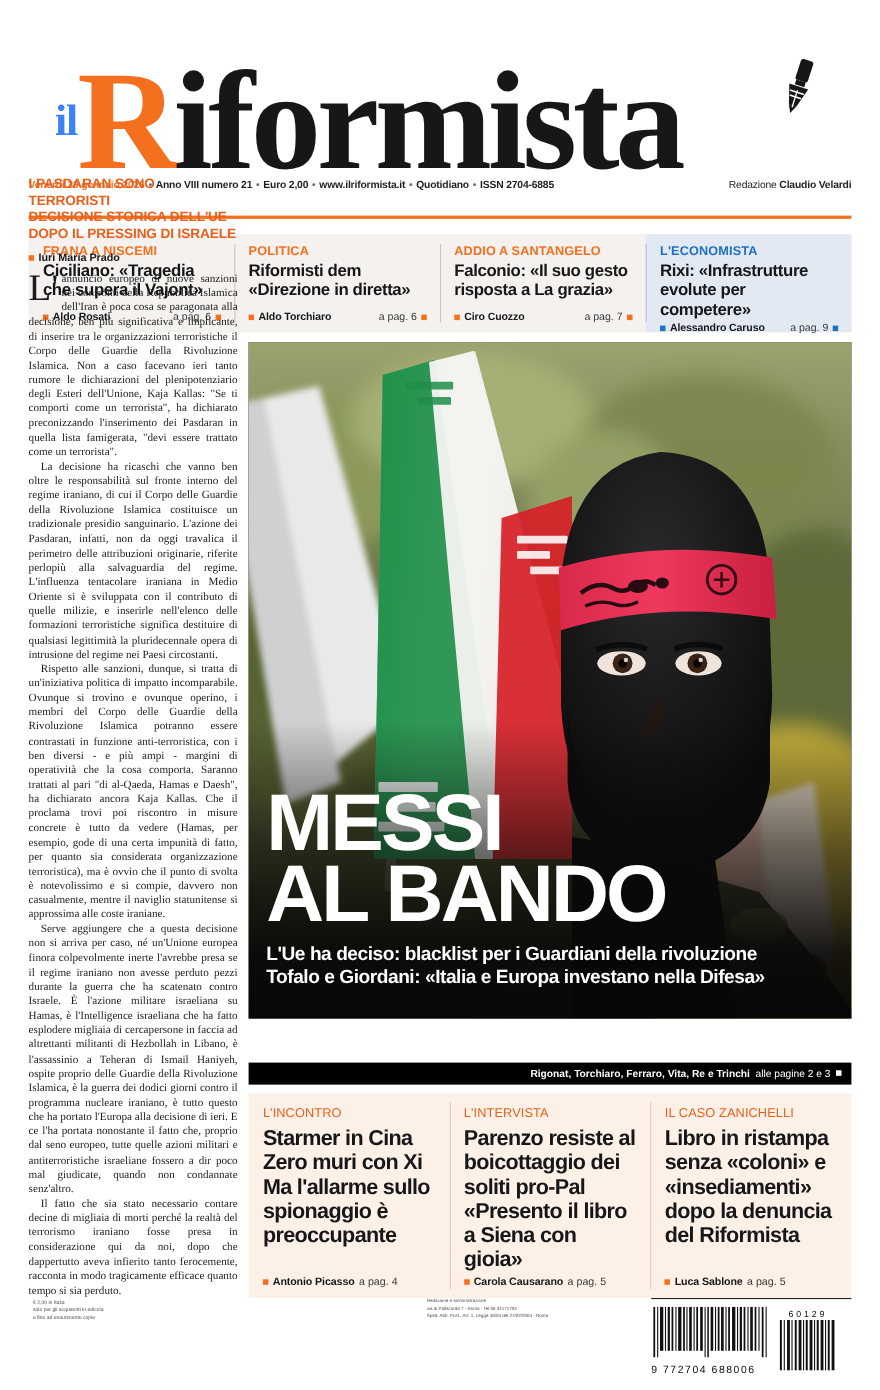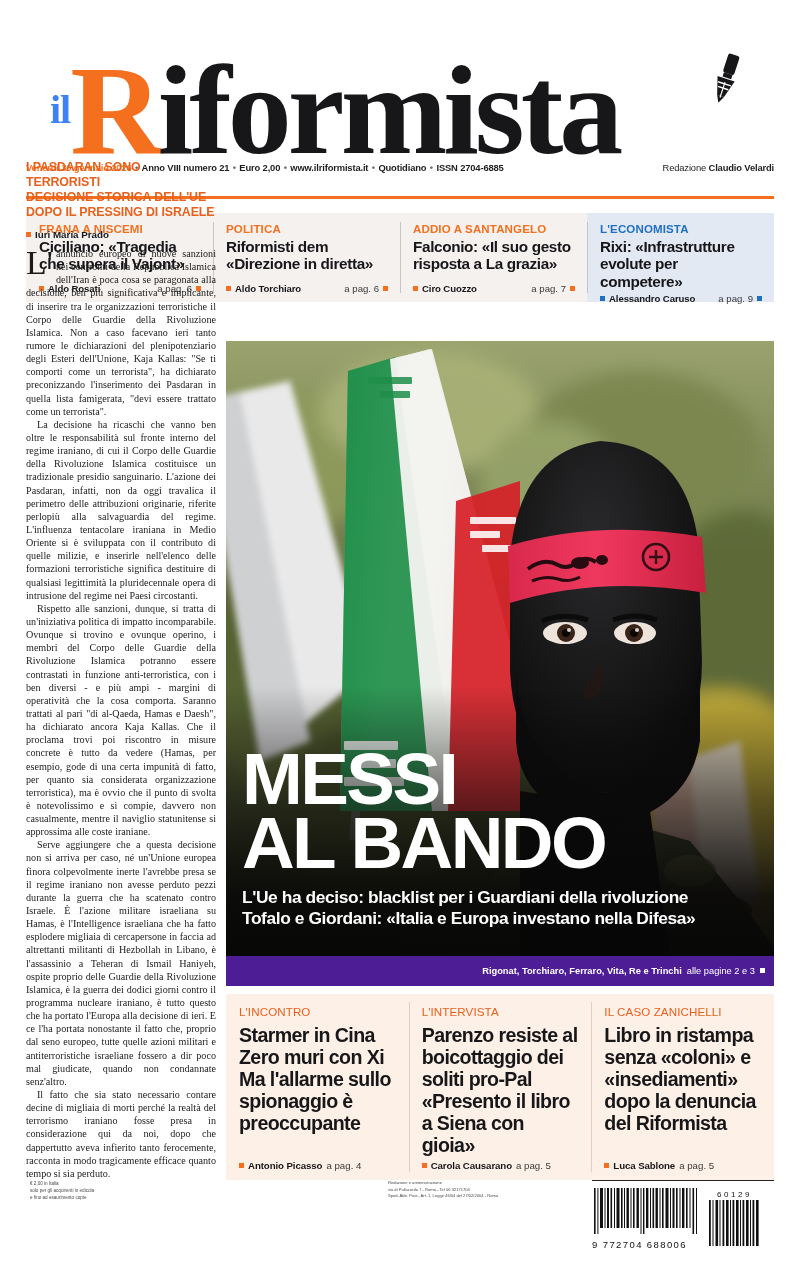--- a/index.html
+++ b/index.html
@@ -271,29 +271,30 @@
   }
   .big-head .l2 { display: block; }
   .sub-head {
     color: #ffffff;
     font-weight: 700;
     font-size: 17.4px;
     line-height: 1.2;
     letter-spacing: -0.42px;
   }
   .credit-bar {
-    height: 30px;
-    background: #4c1d95;
+    height: 20px;
+    background: #000000;
     display: flex;
     align-items: center;
     justify-content: flex-end;
     padding-right: 9px;
     gap: 5px;
     font-size: 9.3px;
     color: #ffffff;
+    margin-top: 40px;
   }
   .credit-bar b { font-weight: 700; }
   .credit-bar .sqw { width: 5px; height: 5px; background: #ffffff; display: inline-block; }
 
   
   .boxes {
     margin-top: 8px;
     flex: 1;
     display: flex;
     background: #fdf0e7;

